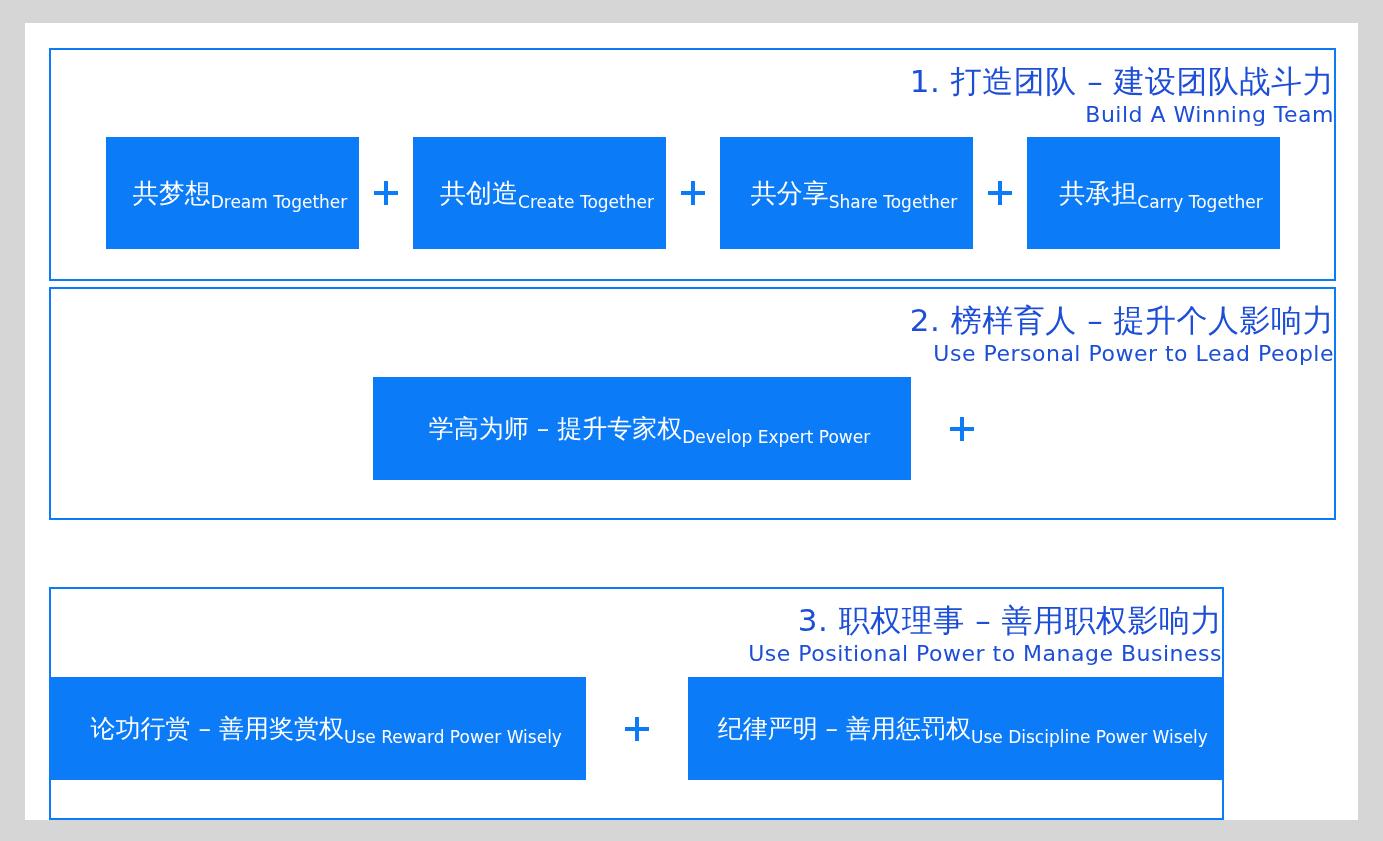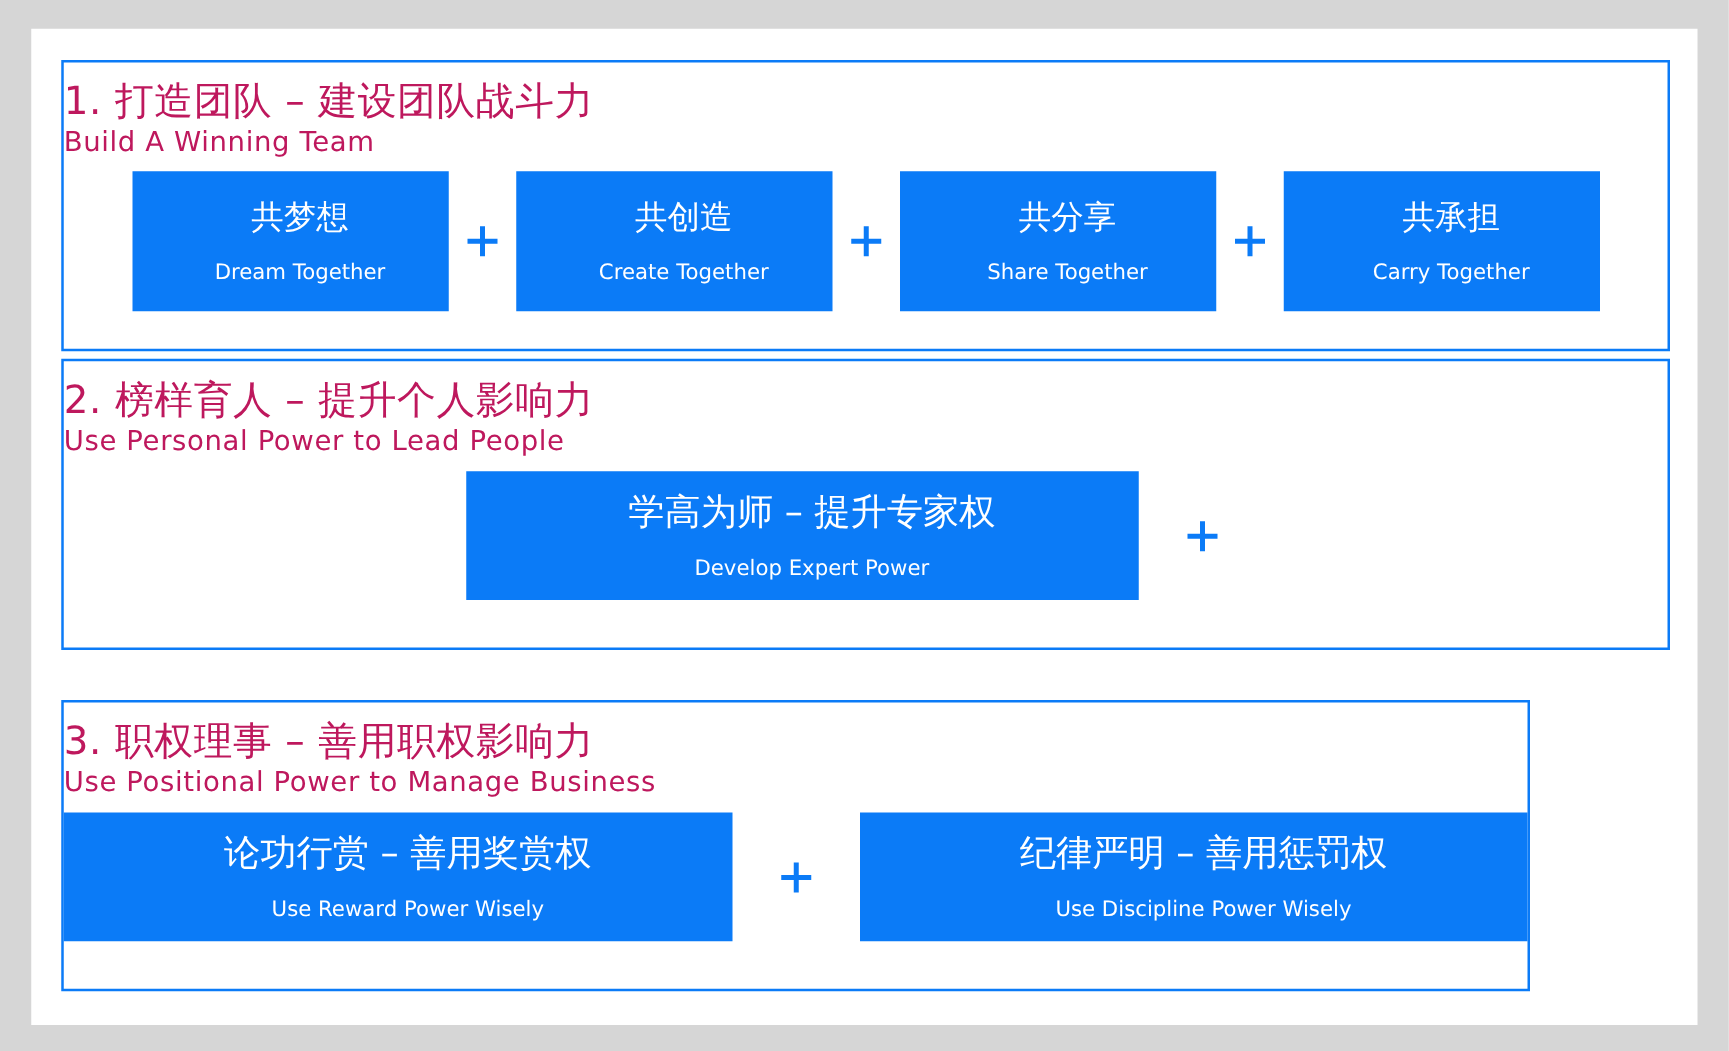--- a/index.html
+++ b/index.html
@@ -26,25 +26,25 @@
 
   .section {
     position: absolute;
     left: 24px;
     border: 2px solid #0b7bf7;
     box-sizing: border-box;
     background: #ffffff;
   }
   #section-1 { top: 25px;  width: 1287px; height: 233px; }
   #section-2 { top: 264px; width: 1287px; height: 233px; }
-  #section-3 { top: 537px; width: 1175px; height: 233px; }
+  #section-3 { top: 564px; width: 1175px; height: 233px; }
 
   .section-heading {
-    text-align: left;
-    color: #be185d;
+    text-align: right;
+    color: #1d4ed8;
     font-weight: 400;
     letter-spacing: 0.5px;
   }
   .section-title-cn {
     font-size: 31px;
     line-height: 38px;
     margin-top: 12px;
     white-space: nowrap;
   }
   .section-title-en {
@@ -61,21 +61,21 @@
     justify-content: center;
     margin-top: 10px;
   }
   .row-4 { margin-top: 11px; }
   .row-2 { margin-top: 12px; }
 
   .card {
     background: #0b7bf7;
     color: #ffffff;
     display: flex;
-    flex-direction: column;
+    flex-direction: row;
     align-items: center;
     justify-content: center;
     box-sizing: border-box;
     text-align: left;
     padding-left: 16px;
   }
   .row-4 .card {
     width: 253px;
     height: 112px;
   }
@@ -83,21 +83,21 @@
     width: 538px;
     height: 103px;
   }
 
   .card-cn {
     font-size: 26px;
     line-height: 32px;
     white-space: nowrap;
   }
   .row-2 .card-cn {
-    font-size: 29px;
+    font-size: 25px;
     line-height: 36px;
   }
   .card-en {
     font-size: 17px;
     line-height: 22px;
     margin-top: 17px;
     white-space: nowrap;
   }
 
   

